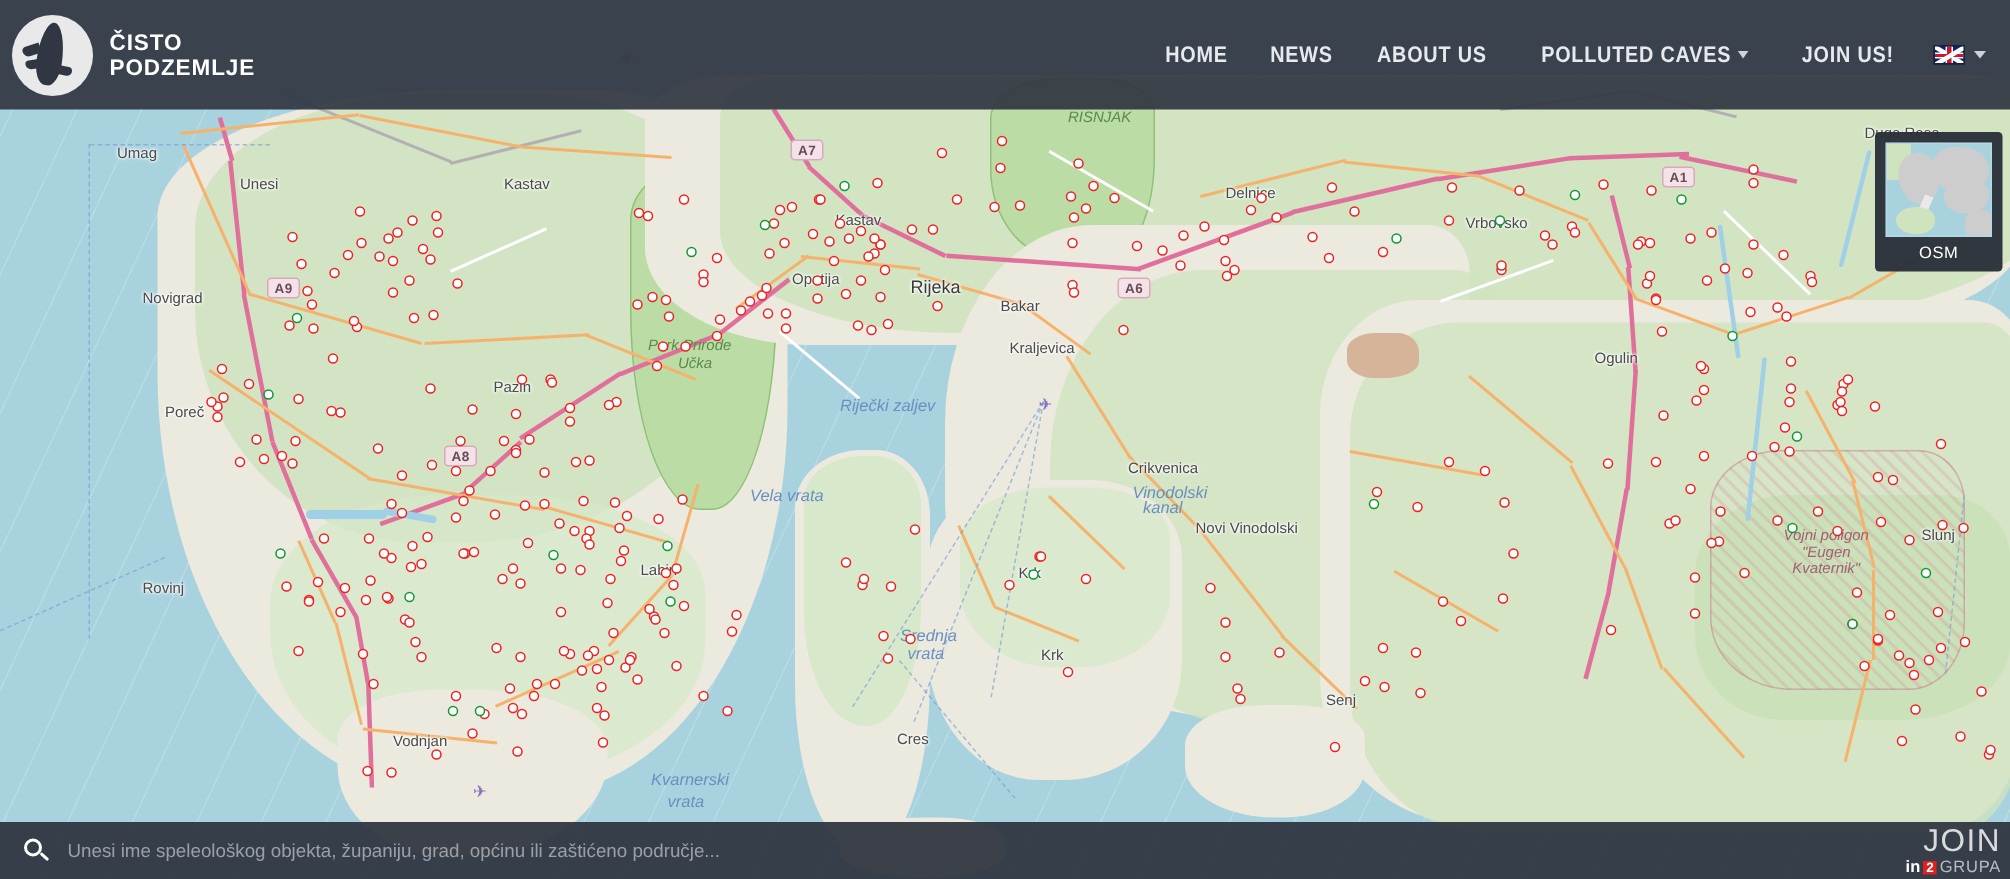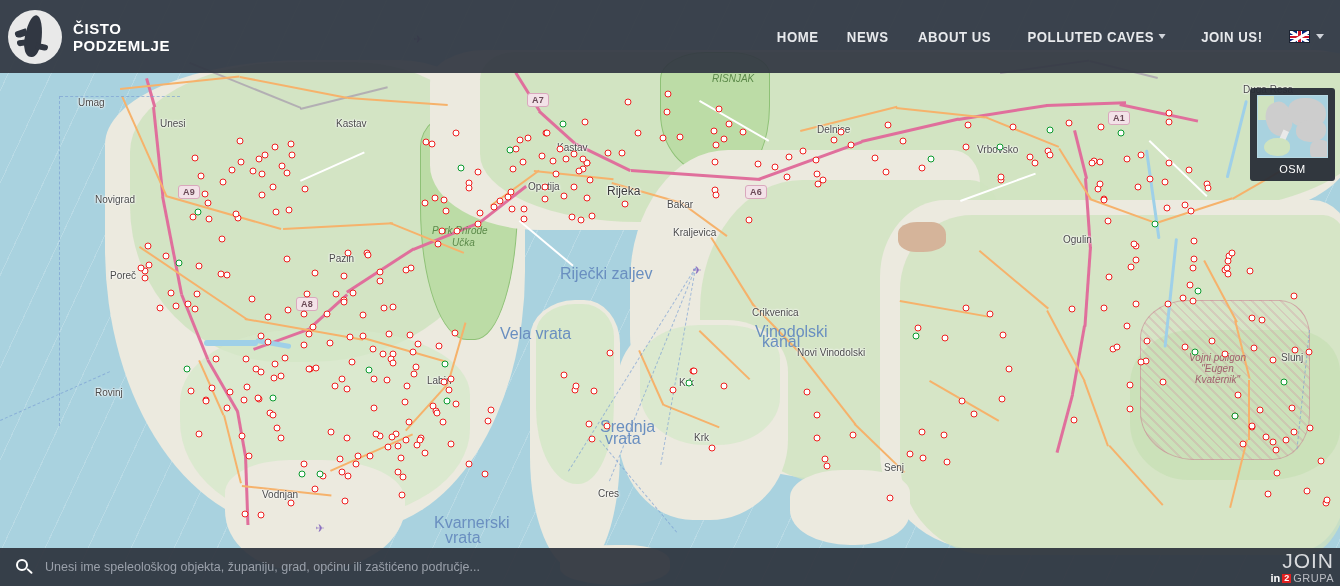--- a/index.html
+++ b/index.html
@@ -53,22 +53,22 @@
     letter-spacing: .3px;
   }
   .place {
     position: absolute;
     font-size: 10px; color: #4a4a4a;
     white-space: nowrap;
     text-shadow: 0 0 2px #fff, 0 0 2px #fff, 0 0 3px #fff;
   }
   .place.big { font-size: 12px; color: #3a3a3a; }
   .water-label {
-    position: absolute; 
-    font-size: 16px; color: #6a8fc0; white-space: nowrap;
+    position: absolute; font-style: italic;
+    font-size: 11px; color: #6a8fc0; white-space: nowrap;
   }
   .park-label {
     position: absolute; font-style: italic;
     font-size: 10px; color: #5c8a4a; white-space: nowrap; text-align: center;
   }
   .mil-label {
     position: absolute; font-style: italic;
     font-size: 10px; color: #a0616d; white-space: nowrap; text-align: center;
   }
   .hatch-mil {

